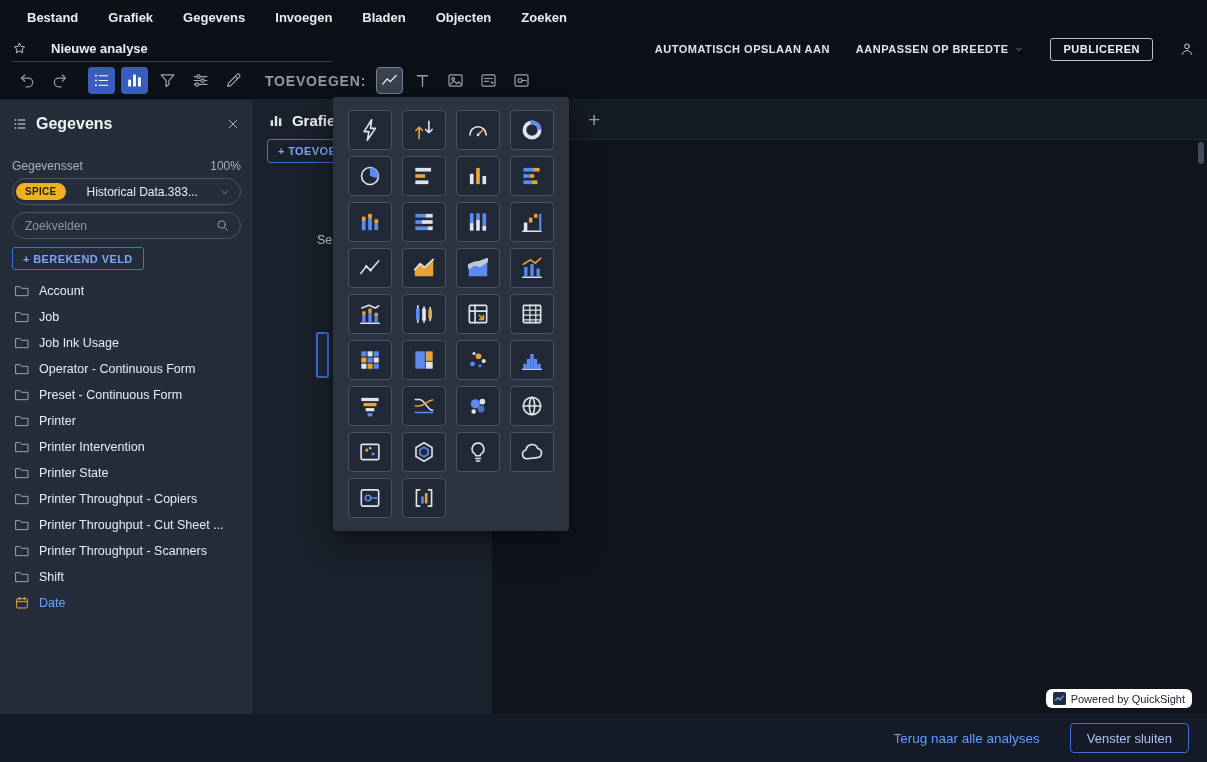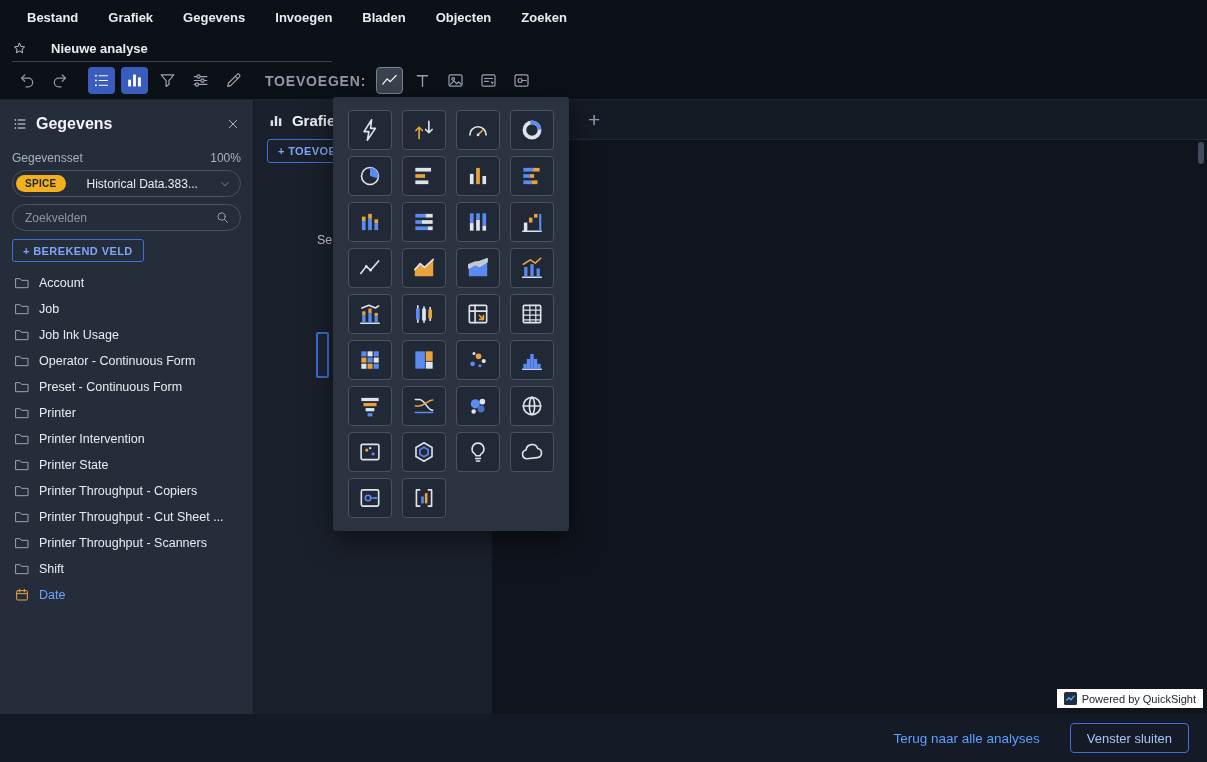--- a/index.html
+++ b/index.html
@@ -36,21 +36,21 @@
   .add-label{font-size:14px;font-weight:700;letter-spacing:.8px;color:#8f99a8;margin:0 10px 0 18px}
 
   
   .main{flex:1;display:flex;min-height:0;position:relative}
 
   
   .sidebar{flex:0 0 237px;background:#262d3a;padding:8px 12px 0 12px;display:flex;flex-direction:column;border-right:1px solid #141a23}
   .sb-header{display:flex;align-items:center;gap:8px;height:32px}
   .sb-title{font-size:16px;font-weight:700;color:#f0f3f7}
   .sb-close{margin-left:auto;cursor:pointer}
-  .ds-row{display:flex;align-items:center;margin-top:10px;font-size:12px;color:#a9b2c0;height:16px}
+  .ds-row{display:flex;align-items:center;margin-top:18px;font-size:12px;color:#a9b2c0;height:16px}
   .ds-pct{margin-left:auto}
   .ds-pill{margin-top:4px;height:27px;border:1px solid #4a5364;border-radius:14px;display:flex;align-items:center;
            padding:0 9px 0 3px;gap:21px;cursor:pointer}
   .spice{background:#f2b01e;color:#20262f;font-size:10px;font-weight:700;padding:3px 9px;border-radius:10px;letter-spacing:.3px}
   .ds-name{font-size:12px;color:#e8ecf2;white-space:nowrap;overflow:hidden;flex:1}
   .search{margin-top:7px;height:27px;border:1px solid #4a5364;border-radius:14px;display:flex;align-items:center;padding:0 10px;gap:6px}
   .search input{background:transparent;border:0;outline:0;color:#e8ecf2;font-size:12px;flex:1;min-width:0;font-family:inherit}
   .search input::placeholder{color:#8b95a5}
   .calc-btn{margin-top:8px;height:23px;align-self:flex-start;border:1px solid #3f6fd8;border-radius:3px;background:transparent;
             color:#7ea6f8;font-size:11px;font-weight:700;letter-spacing:.4px;padding:0 10px;display:flex;align-items:center;
@@ -69,21 +69,21 @@
   .vp-hint1{position:absolute;left:63px;top:133px;font-size:12.5px;color:#c7cedb}
   .vp-hint2{position:absolute;left:89px;top:152px;font-size:12.5px;color:#c7cedb}
   .ph-bars{position:absolute;left:62px;top:186px;height:92px;display:flex;align-items:flex-end;gap:5px}
   .ph-bar{width:13px;border:2px solid #3f6fd8;border-radius:2px;background:rgba(63,111,216,.08)}
 
   
   .canvas{flex:1;background:#10151d;position:relative;min-width:0}
   .tabstrip{height:40px;background:#151b24;border-bottom:1px solid #20293a;display:flex;align-items:center}
   .new-sheet{margin-left:96px;color:#8f99a8;font-size:21px;line-height:1;cursor:pointer}
   .scroll-thumb{position:absolute;right:3px;top:42px;width:6px;height:22px;background:#434c5c;border-radius:3px;cursor:pointer}
-  .powered{position:absolute;right:4px;bottom:6px;background:#ffffff;border-radius:0;display:flex;align-items:center;gap:5px;padding:3px 7px}
+  .powered{position:absolute;right:15px;bottom:6px;background:#ffffff;border-radius:6px;display:flex;align-items:center;gap:5px;padding:3px 7px}
   .powered span.txt{font-size:11px;color:#20262f}
   .qs-logo{width:13px;height:13px;display:block}
 
   
   .picker{position:absolute;left:333px;top:-3px;width:236px;height:434px;background:#2b3240;border-radius:3px;
           box-shadow:0 10px 30px rgba(0,0,0,.55);padding:13px 15px;z-index:40}
   .picker-grid{display:grid;grid-template-columns:repeat(4,44px);grid-auto-rows:40px;column-gap:10px;row-gap:6px}
   .vtile{background:#222936;border:1px solid #4a5364;border-radius:4px;display:flex;align-items:center;justify-content:center;cursor:pointer}
   .vtile svg{width:26px;height:26px;display:block}
 
@@ -114,20 +114,38 @@
     </header>
 
   <div class="titlebar">
     <div class="title-left">
       <span class="icon14">
           <svg viewBox="0 0 24 24" fill="none" stroke="#c9d1d9" stroke-width="1.5" stroke-linecap="round" stroke-linejoin="round" style="width:100%;height:100%;display:block">
             <path d="M12 3.6l2.5 5.1 5.6.7-4.1 3.9 1 5.5-5-2.7-5 2.7 1-5.5L3.9 9.4l5.6-.7z"></path>
           </svg>
         </span>
       <span class="title-text">Nieuwe analyse</span>
+    </div>
+    <div class="title-right">
+      <span class="tb-label">AUTOMATISCH OPSLAAN AAN</span>
+      <span class="fit">
+        <span class="tb-label">AANPASSEN OP BREEDTE</span>
+        <span class="icon10">
+            <svg viewBox="0 0 24 24" fill="none" stroke="#c9d1d9" stroke-width="1.5" stroke-linecap="round" stroke-linejoin="round" style="width:100%;height:100%;display:block">
+              <path d="M6 9.5l6 6 6-6"></path>
+            </svg>
+          </span>
+      </span>
+      <button class="publish-btn">PUBLICEREN</button>
+      <span class="icon16">
+          <svg viewBox="0 0 24 24" fill="none" stroke="#c9d1d9" stroke-width="1.5" stroke-linecap="round" stroke-linejoin="round" style="width:100%;height:100%;display:block">
+            <circle cx="12" cy="8" r="3.5"></circle>
+            <path d="M5 20c1.4-3.9 4-5.6 7-5.6s5.6 1.7 7 5.6"></path>
+          </svg>
+        </span>
     </div>
   </div>
 
   <div class="toolbar">
     <div class="hist">
         <button class="hbtn">
           <span class="ticon">
             <svg viewBox="0 0 24 24" fill="none" stroke="#8f99a8" stroke-width="1.5" stroke-linecap="round" stroke-linejoin="round" style="width:100%;height:100%;display:block">
               <path d="M8.5 5 4.5 9l4 4"></path>
               <path d="M4.5 9h8.5a5.5 5.5 0 0 1 0 11h-3"></path>

